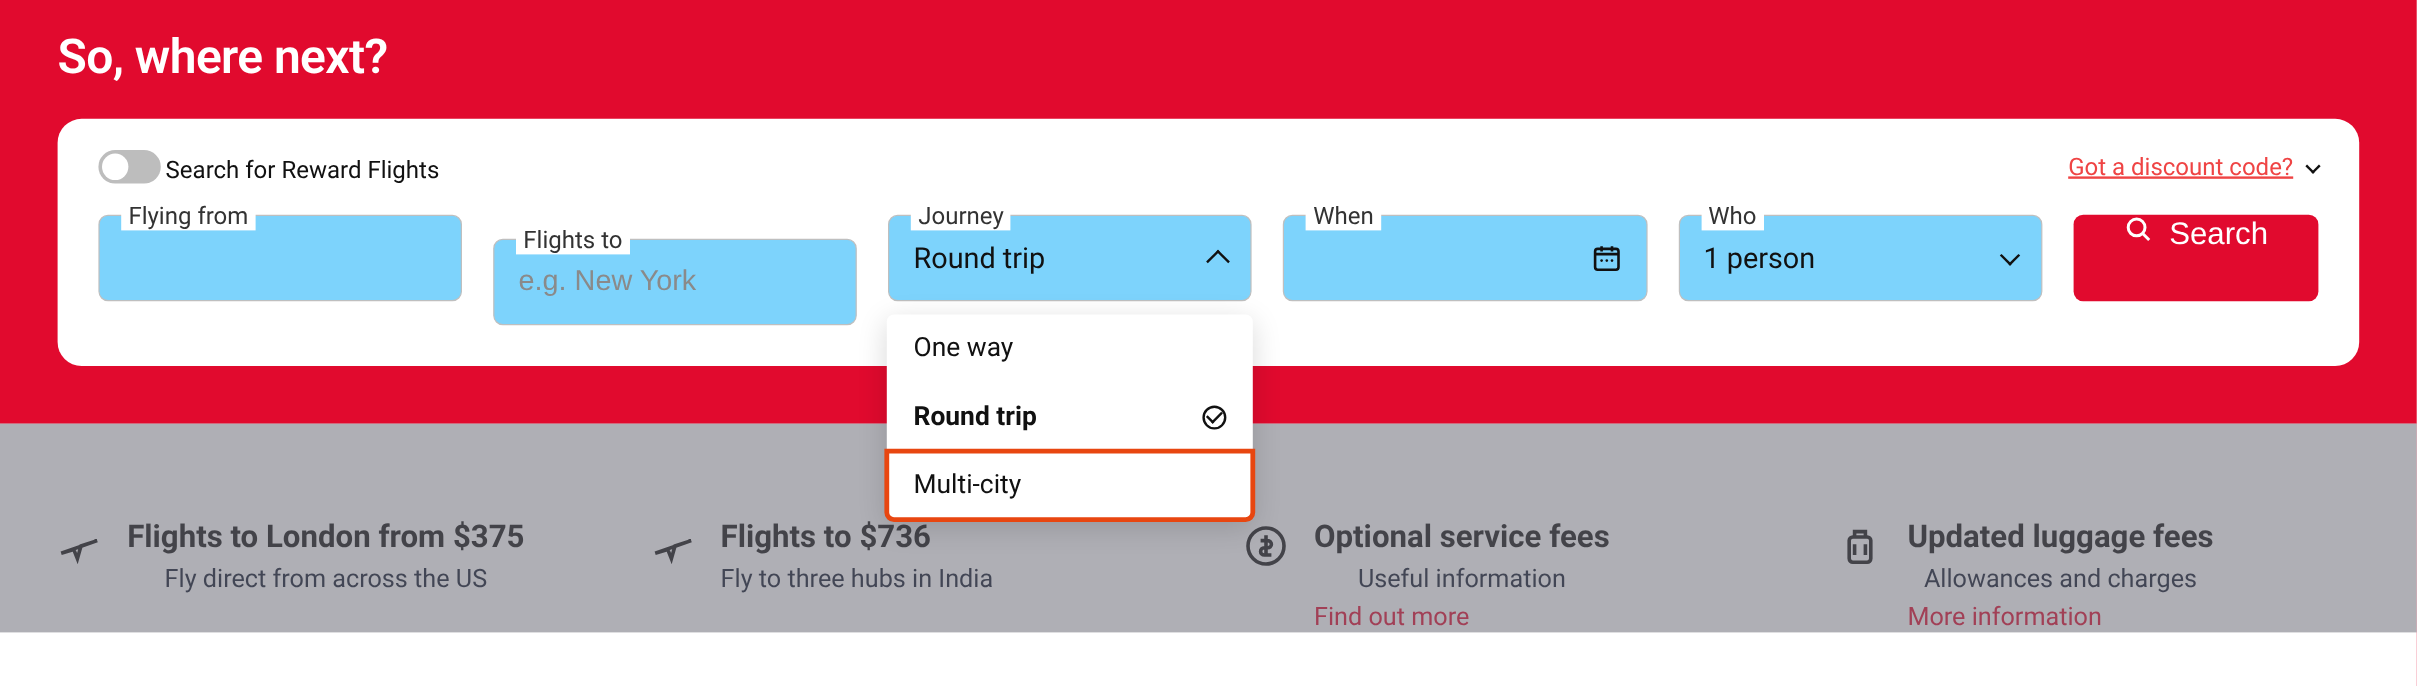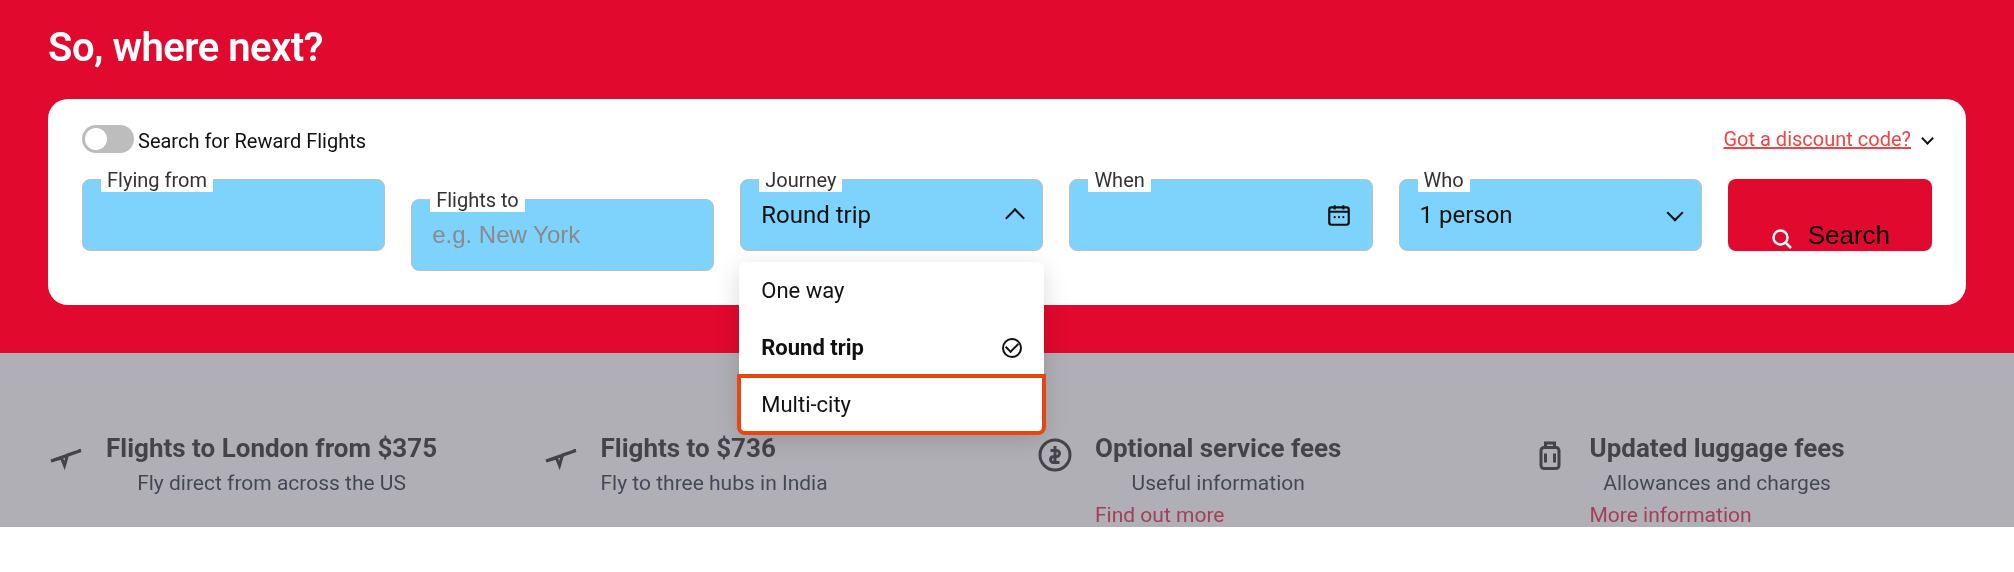--- a/index.html
+++ b/index.html
@@ -128,29 +128,29 @@
     width: 9px; height: 9px;
     border-right: 2px solid #111;
     border-bottom: 2px solid #111;
     transform: rotate(45deg);
     margin-bottom: 2px;
   }
   .cal-icon { width: 26px; height: 26px; position: relative; }
   .cal-icon svg { width: 26px; height: 26px; stroke: #111; }
   .search-btn {
     background: #e10a2e;
-    color: #000000;
+    color: #ffffff;
     border: none;
     border-radius: 8px;
     height: 72px;
     padding: 0 42px;
     font-size: 26px;
     font-weight: 500;
     display: flex;
-    align-items: flex-end;
+    align-items: flex-start;
     gap: 14px;
     cursor: pointer;
   }
   .search-icon { width: 24px; height: 24px; }
 
   
   .dropdown {
     position: absolute;
     top: 100%;
     left: -2px;

